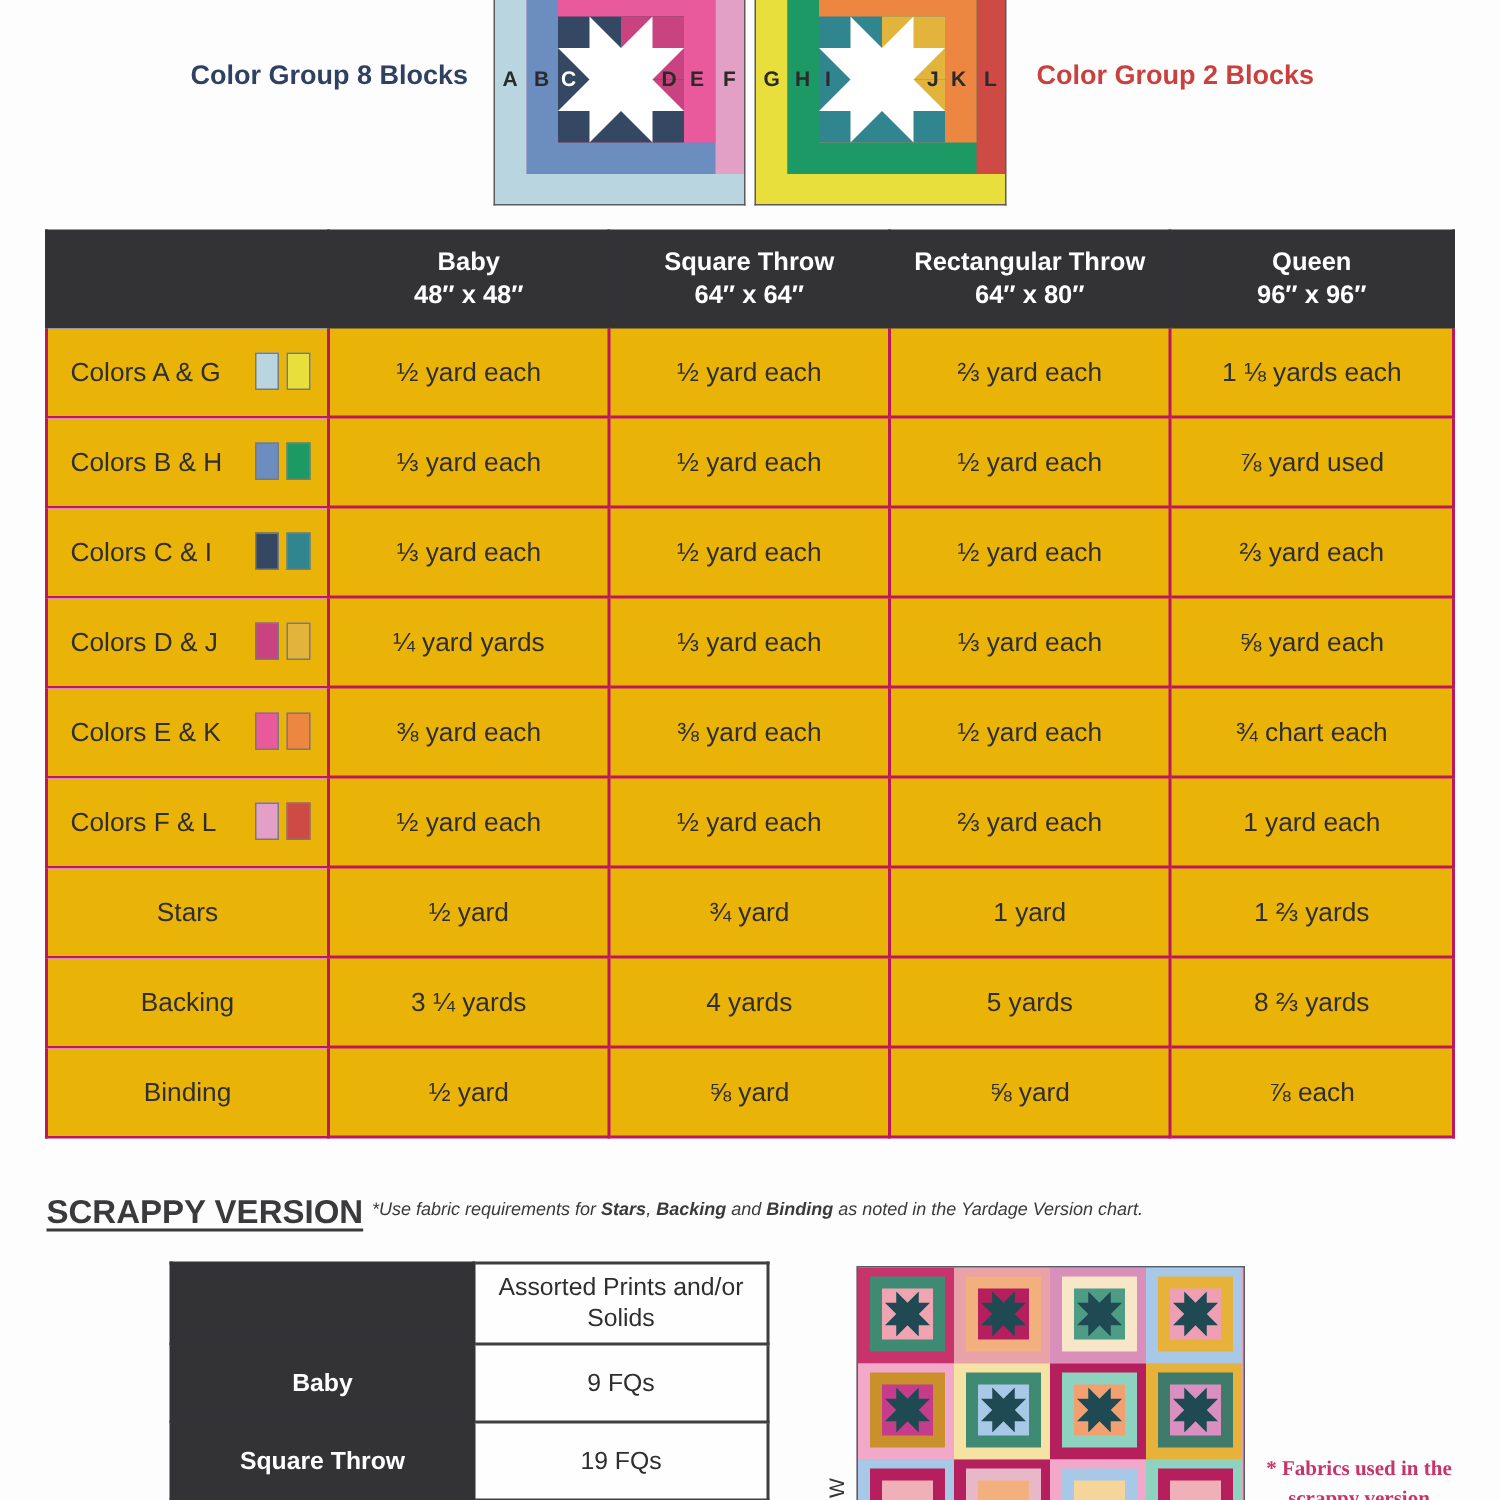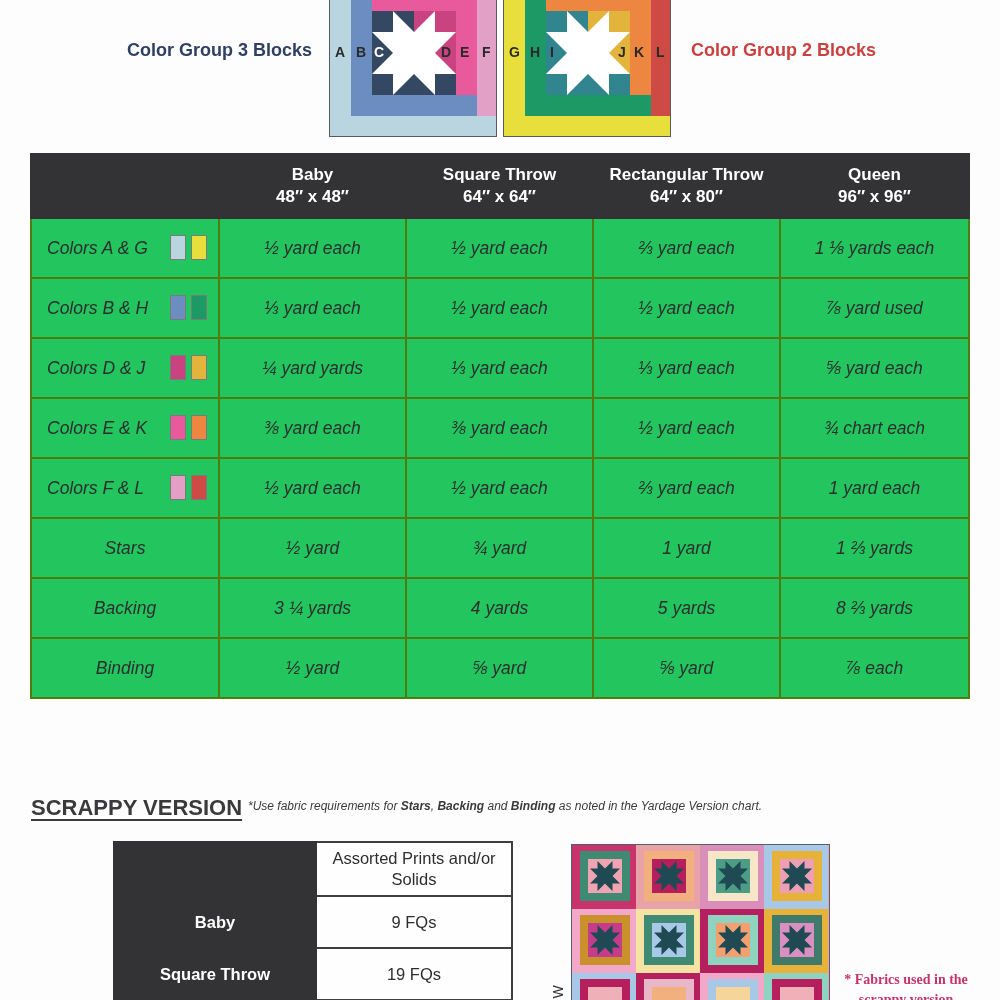--- a/index.html
+++ b/index.html
@@ -12,21 +12,21 @@
   .block { position: absolute; top: 0; width: 168px; height: 137px; overflow: hidden; box-sizing: border-box; border: 1.5px solid #5a5a5a; border-top: none; }
   .block.b1 { left: 329px; }
   .block.b2 { left: 503px; }
   .layer { position: absolute; }
   .block .letter { position: absolute; top: 44px; font-weight: 700; font-size: 14px; color: #2a2a2a; }
   .block .letter.light { color: #ffffff; }
   .star { position: absolute; left: 42px; top: 11px; width: 84px; height: 84px; }
 
   table.main { position: absolute; left: 30px; top: 153px; width: 938px; border-collapse: collapse; table-layout: fixed; }
   table.main th { background: #333336; color: #ffffff; font-weight: 700; font-size: 17px; line-height: 22px; height: 62px; padding: 0; border: 2px solid #333336; text-align: center; }
-  table.main td { border: 2px solid #4d7c0f; height: 58px; font-size: 17.5px; text-align: center; padding: 0; color: #2e2e30; background: #22c55e; font-style: italic; }
+  table.main td { border: 2px solid #be185d; height: 58px; font-size: 17.5px; text-align: center; padding: 0; color: #2e2e30; background: #eab308; }
   table.main td.rowhead { text-align: left; padding-left: 15px; position: relative; }
   table.main td.rowhead.center { text-align: center; padding-left: 0; }
   .swatches { position: absolute; right: 11px; top: 16px; display: flex; gap: 5px; }
   .sw { width: 16px; height: 25px; border: 1.5px solid #7a7a7a; box-sizing: border-box; }
 
   .scrappy-title { position: absolute; left: 31px; top: 795px; font-weight: 700; font-size: 22px; color: #3a3a3c; text-decoration: underline; text-decoration-thickness: 2px; text-underline-offset: 4px; }
   .scrappy-note { position: absolute; left: 248px; top: 799px; font-style: italic; font-size: 12px; color: #3a3a3c; }
   .scrappy-note b { font-weight: 700; }
 
   table.scrappy { position: absolute; left: 113px; top: 841px; border-collapse: collapse; table-layout: fixed; width: 400px; }
@@ -37,21 +37,21 @@
   table.scrappy tr.r td { height: 50px; }
 
   .quilt { position: absolute; left: 571px; top: 844px; width: 259px; height: 200px; border: 1.5px solid #55606a; box-sizing: border-box; overflow: hidden; background: #e7a0b8; }
   .qblock { position: absolute; width: 64px; height: 64px; }
   .side-note { position: absolute; left: 836px; top: 970px; width: 140px; text-align: center; font-family: "Liberation Serif", serif; font-weight: 700; font-size: 14px; color: #c7336b; line-height: 20px; }
   .rot { position: absolute; left: 551px; top: 984px; font-size: 14px; color: #333; transform: rotate(-90deg); }
 </style>
 </head>
 <body>
 
-<div class="group-label g1">Color Group 3 Blocks</div>
+<div class="group-label g1">Color Group 8 Blocks</div>
 <div class="group-label g2">Color Group 2 Blocks</div>
 
 <div class="block b1">
   <div class="layer" style="left:0;top:0;width:168px;height:137px;background:#b9d6e0;"></div>
   <div class="layer" style="left:21px;top:0;width:147px;height:116px;background:#e3a0c6;"></div>
   <div class="layer" style="left:21px;top:0;width:126px;height:116px;background:#6c8dc0;"></div>
   <div class="layer" style="left:42px;top:0;width:105px;height:95px;background:#e95a9c;"></div>
   <div class="layer" style="left:42px;top:11px;width:84px;height:84px;background:#354863;"></div>
   <div class="layer" style="left:84px;top:11px;width:42px;height:42px;background:#c8437f;"></div>
   <div class="layer" style="left:105px;top:53px;width:21px;height:21px;background:#c8437f;"></div>
@@ -131,20 +131,31 @@
         <span class="swatches">
             <span class="sw" style="background:#6c8dc0"></span>
             <span class="sw" style="background:#1d9966"></span>
           </span></td>
       <td>⅓ yard each</td>
       <td>½ yard each</td>
       <td>½ yard each</td>
       <td>⅞ yard used</td>
     </tr>
     <tr>
+      <td class="rowhead"><span>Colors C &amp; I</span>
+        <span class="swatches">
+            <span class="sw" style="background:#354863"></span>
+            <span class="sw" style="background:#31858f"></span>
+          </span></td>
+      <td>⅓ yard each</td>
+      <td>½ yard each</td>
+      <td>½ yard each</td>
+      <td>⅔ yard each</td>
+    </tr>
+    <tr>
       <td class="rowhead"><span>Colors D &amp; J</span>
         <span class="swatches">
             <span class="sw" style="background:#c8437f"></span>
             <span class="sw" style="background:#e2b43c"></span>
           </span></td>
       <td>¼ yard yards</td>
       <td>⅓ yard each</td>
       <td>⅓ yard each</td>
       <td>⅝ yard each</td>
     </tr>

